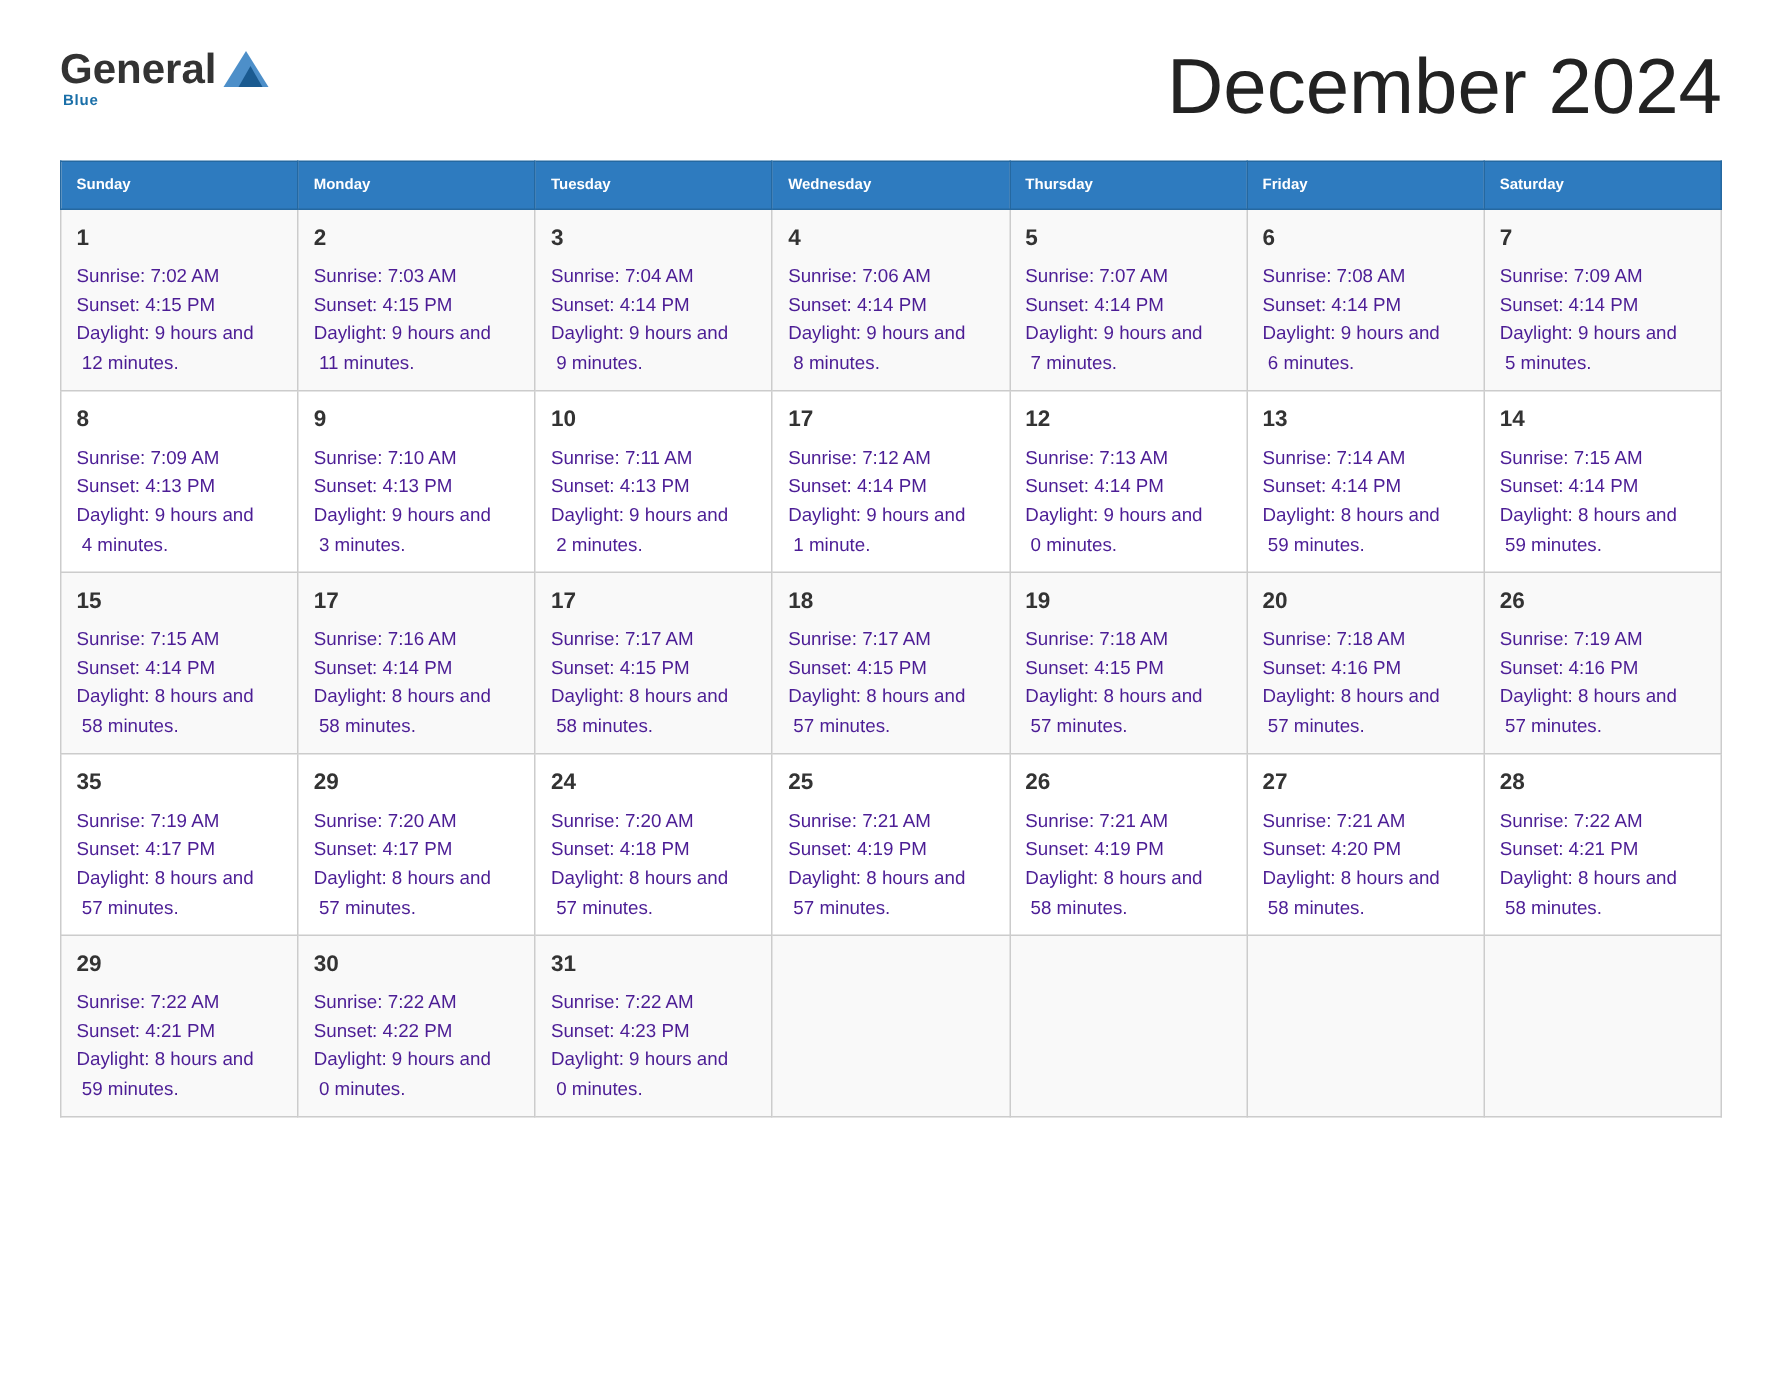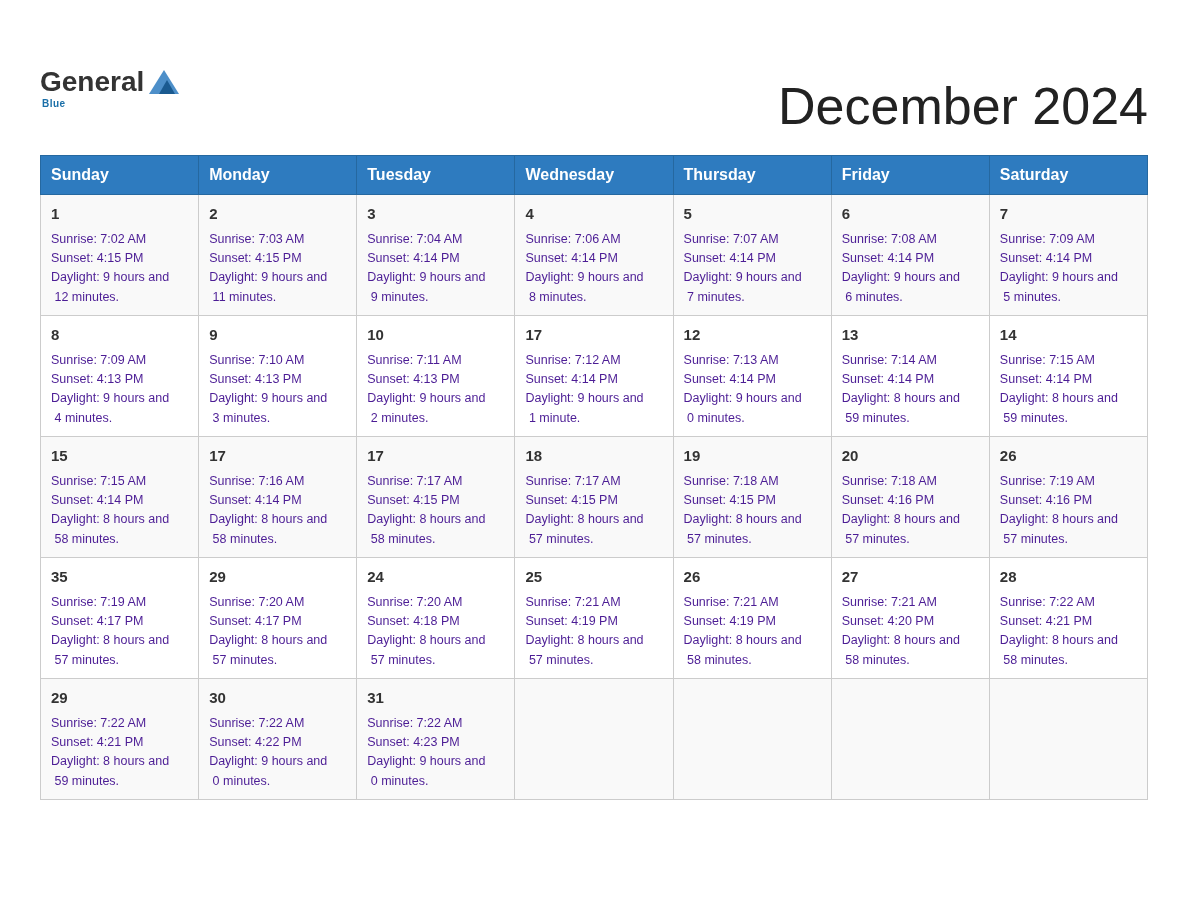--- a/index.html
+++ b/index.html
@@ -20,54 +20,52 @@
       display: flex;
       flex-direction: column;
       align-items: flex-start;
     }
     .logo-text {
       display: flex;
       align-items: center;
       font-size: 28px;
       font-weight: bold;
       color: #333;
-      margin-top: 36px;
     }
     .logo-general { color: #333; }
     .logo-subtext {
       font-size: 10px;
       color: #1a6fa8;
       font-weight: bold;
       margin-left: 2px;
       letter-spacing: 0.5px;
     }
     .title-area {
       text-align: center;
-      margin-top: 48px;
     }
     .month-title {
       font-size: 52px;
       font-weight: normal;
       color: #222;
       line-height: 1.1;
     }
     .location-title {
       font-size: 22px;
       color: #444;
       margin-top: 4px;
     }
     .calendar-table {
       width: 100%;
       border-collapse: collapse;
       border: 1px solid #aaa;
     }
     .calendar-table th {
       background-color: #2e7bbf;
       color: #fff;
-      font-size: 16px;
+      font-size: 10px;
       font-weight: bold;
       padding: 10px 10px;
       text-align: left;
       border: 1px solid #2568a0;
     }
     .calendar-table td {
       vertical-align: top;
       padding: 8px 10px;
       border: 1px solid #ccc;
       width: calc(100% / 7);

